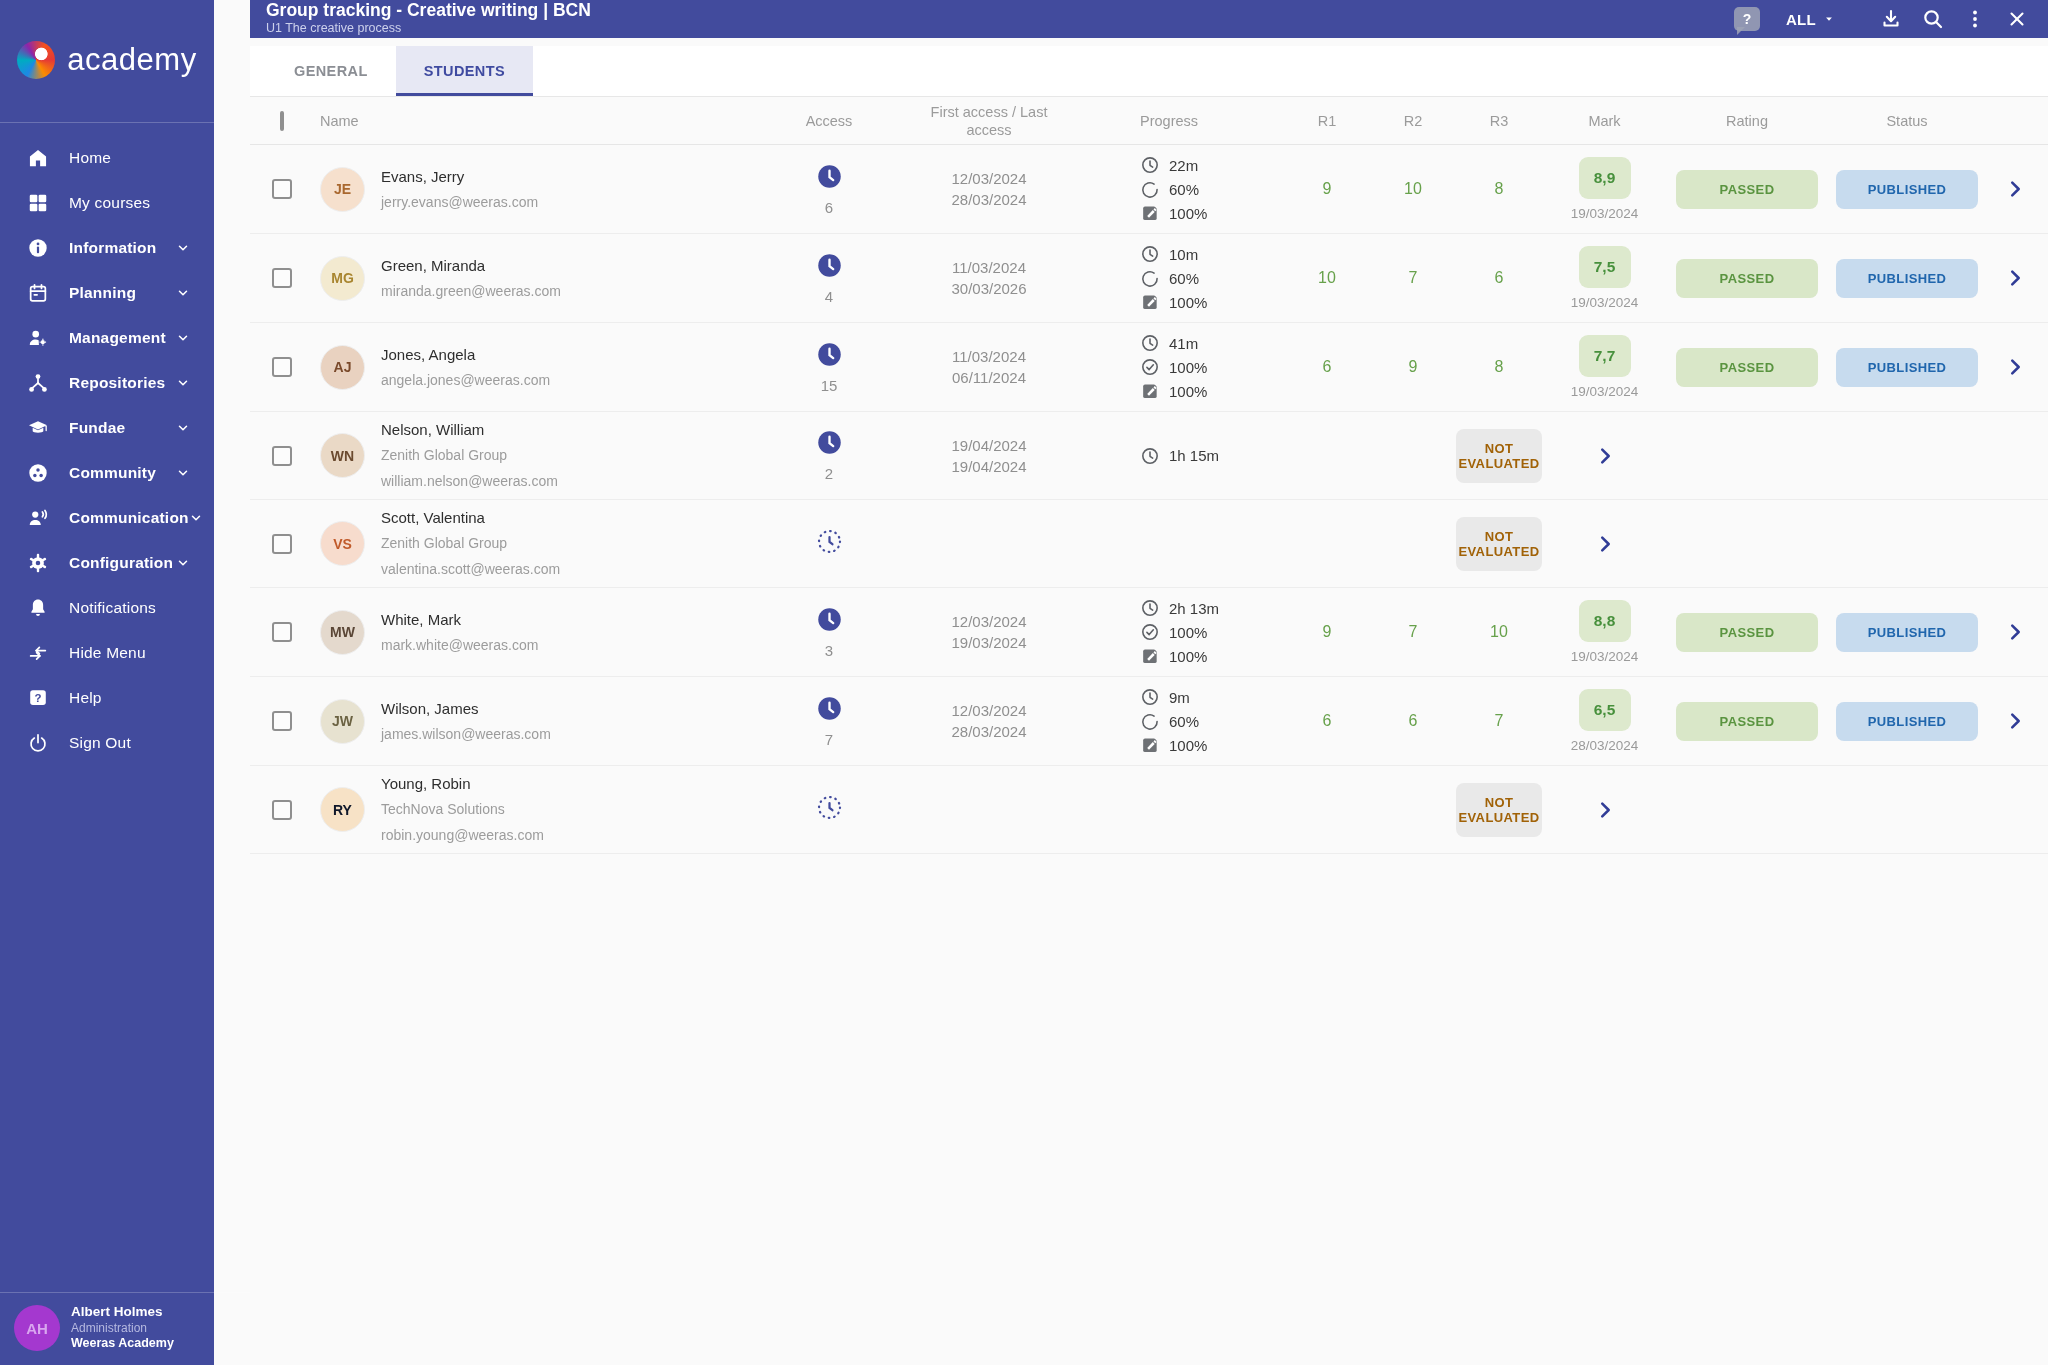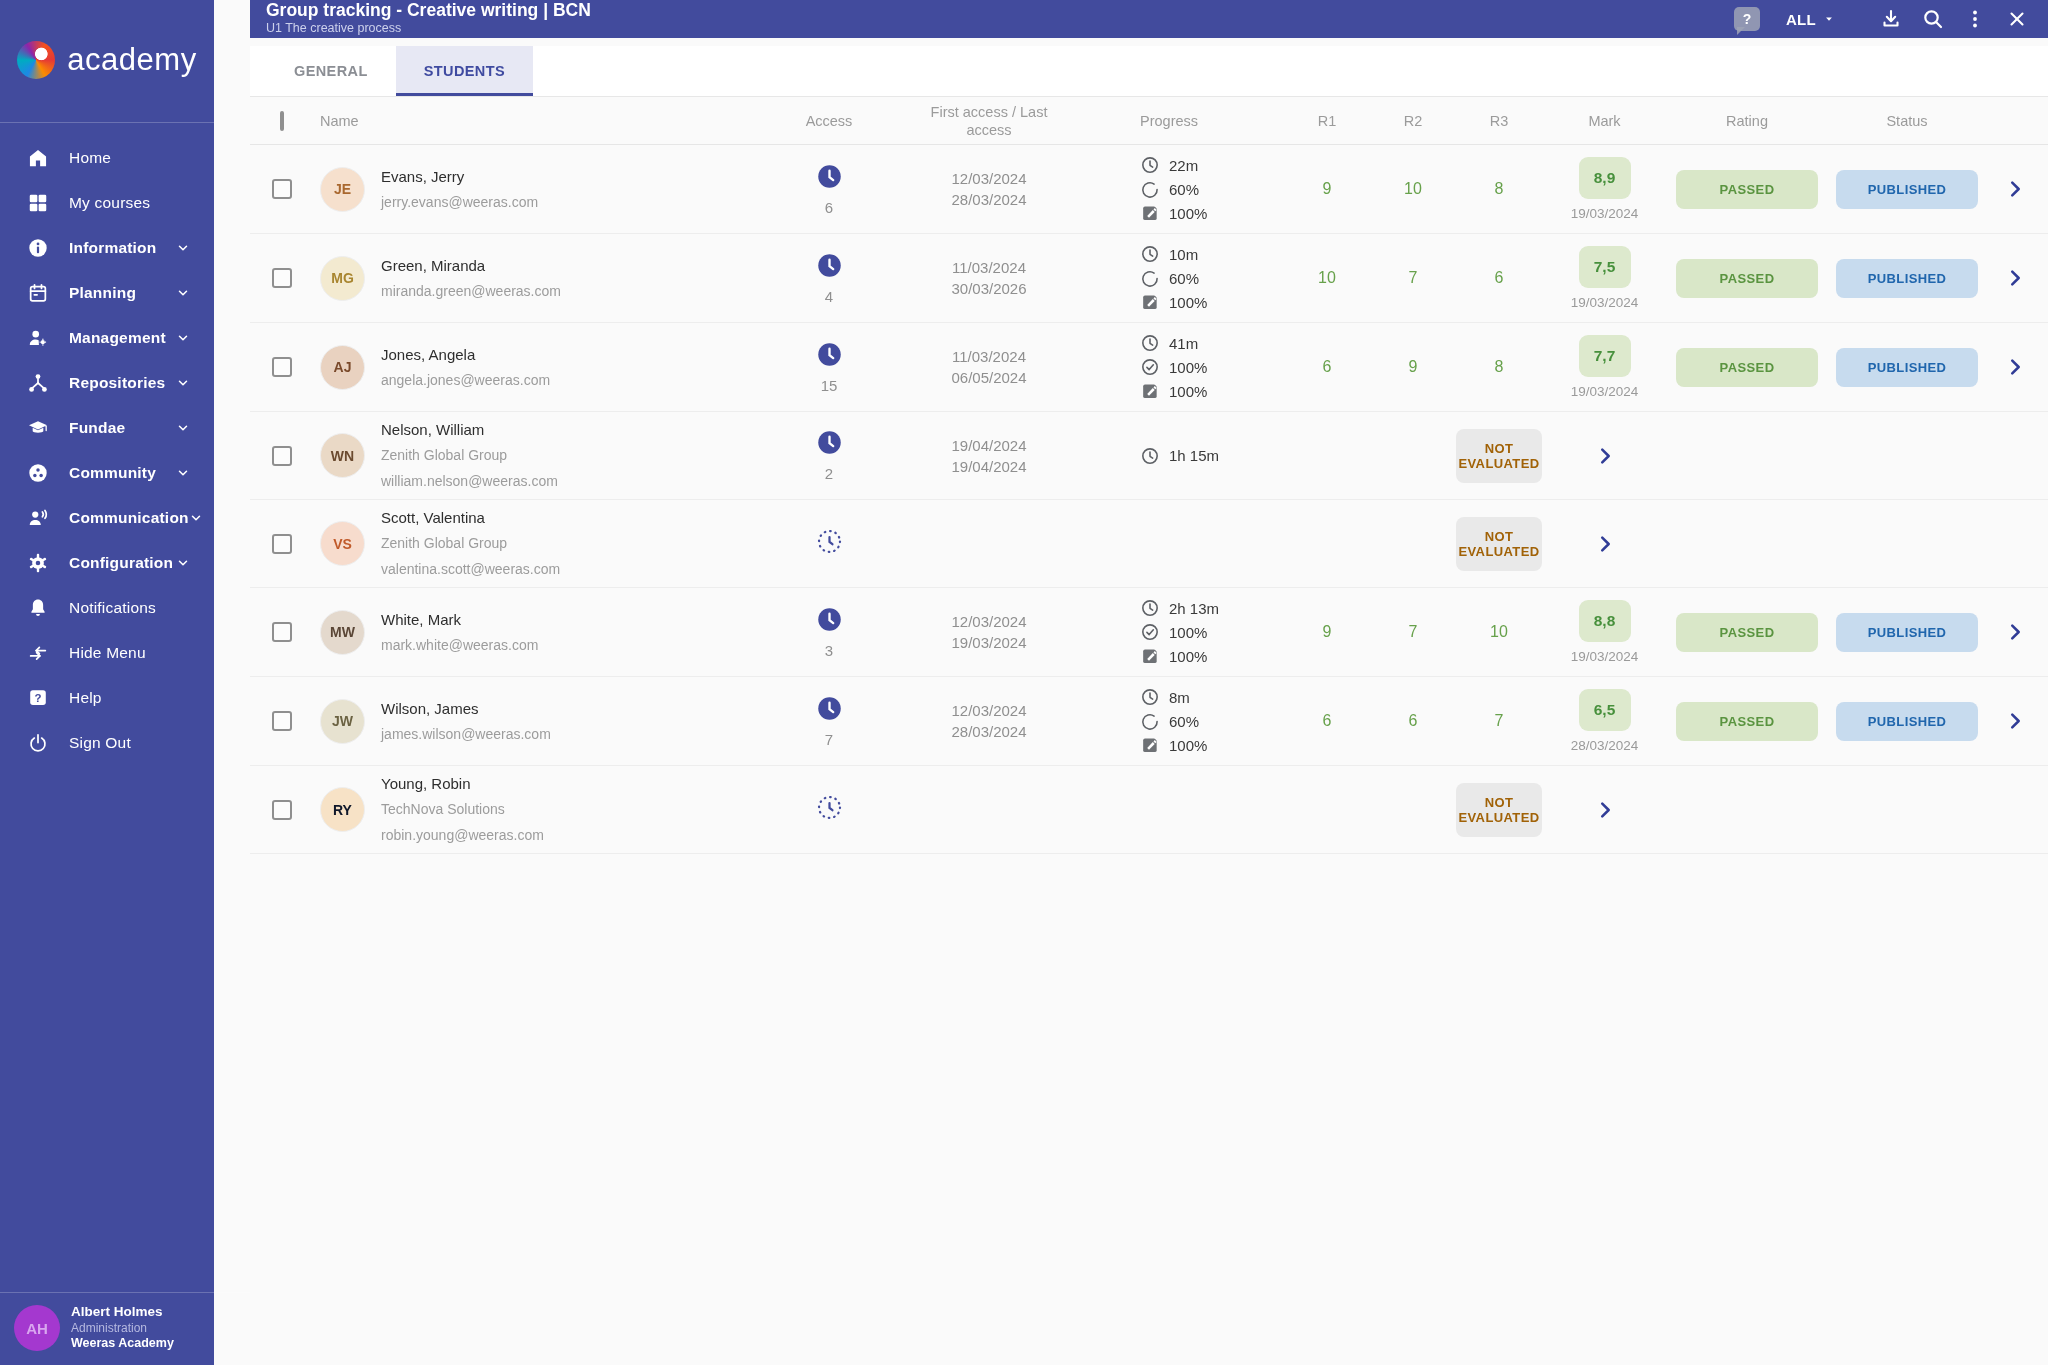--- a/index.html
+++ b/index.html
@@ -524,21 +524,21 @@
     </div>
     <div class="cell c-access">
       <span><svg width="27" height="27" viewBox="0 0 24 24">
               <circle cx="12" cy="12" r="10" fill="#424b9d"></circle>
               <path d="M12 6.8 V12.6 L15.3 15.2" fill="none" stroke="#fff" stroke-width="2.1" stroke-linecap="round"></path>
             </svg></span>
       <span class="access-count">15</span>
     </div>
     <div class="cell c-dates">
       <span>11/03/2024</span>
-      <span>06/05/2024</span>
+      <span>06/11/2024</span>
     </div>
     <div class="cell c-progress">
           <span class="p-line">
             <svg width="20" height="20" viewBox="0 0 24 24" fill="none" stroke="#5d6065" stroke-width="1.9" stroke-linecap="round" stroke-linejoin="round">
               <circle cx="12" cy="12" r="8.6"></circle>
               <path d="M12 7.3 V12.4 L15.2 14.6"></path>
             </svg>
             <span class="p-text">41m</span>
           </span>
           <span class="p-line">
@@ -756,21 +756,21 @@
     <div class="cell c-dates">
       <span>12/03/2024</span>
       <span>28/03/2024</span>
     </div>
     <div class="cell c-progress">
           <span class="p-line">
             <svg width="20" height="20" viewBox="0 0 24 24" fill="none" stroke="#5d6065" stroke-width="1.9" stroke-linecap="round" stroke-linejoin="round">
               <circle cx="12" cy="12" r="8.6"></circle>
               <path d="M12 7.3 V12.4 L15.2 14.6"></path>
             </svg>
-            <span class="p-text">8m</span>
+            <span class="p-text">9m</span>
           </span>
           <span class="p-line">
             <svg width="20" height="20" viewBox="0 0 24 24" fill="none" stroke="#5d6065" stroke-width="1.9" stroke-linecap="round" stroke-linejoin="round">
               <path d="M16.9 6.1 A8.6 8.6 0 1 0 20.5 12.6"></path>
             </svg>
             <span class="p-text">60%</span>
           </span>
           <span class="p-line">
             <svg width="20" height="20" viewBox="0 0 24 24">
               <rect x="3.8" y="4.2" width="16.2" height="16.2" rx="2.2" fill="#6e7175"></rect>

